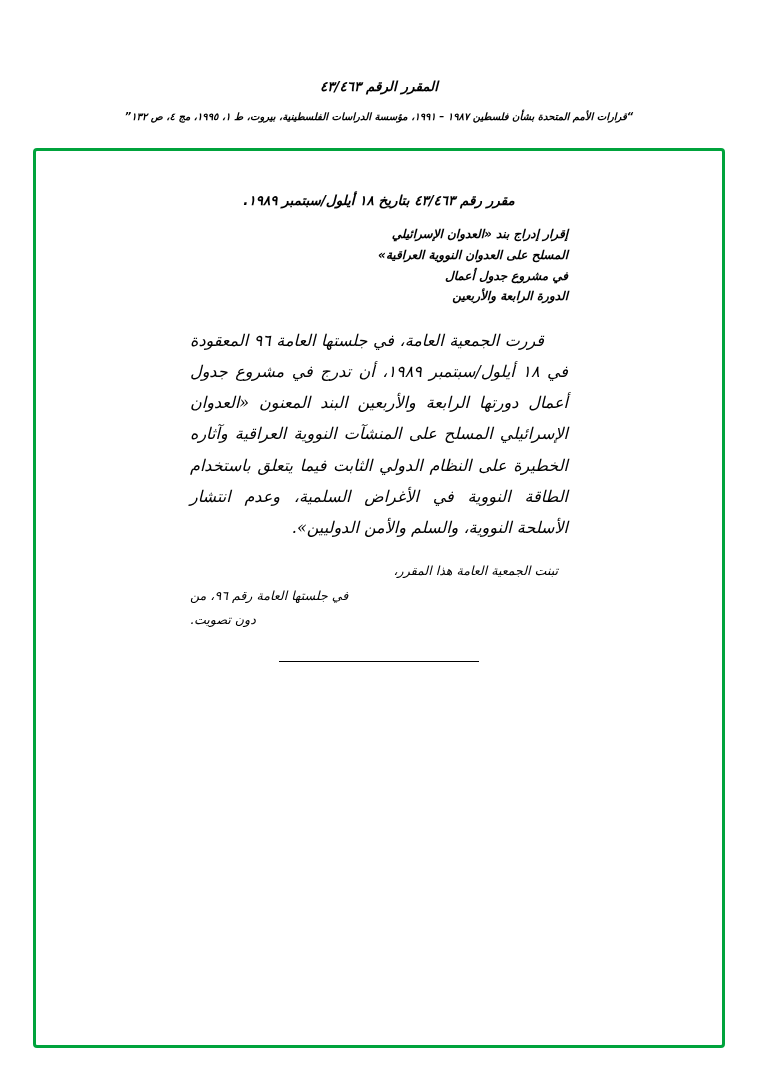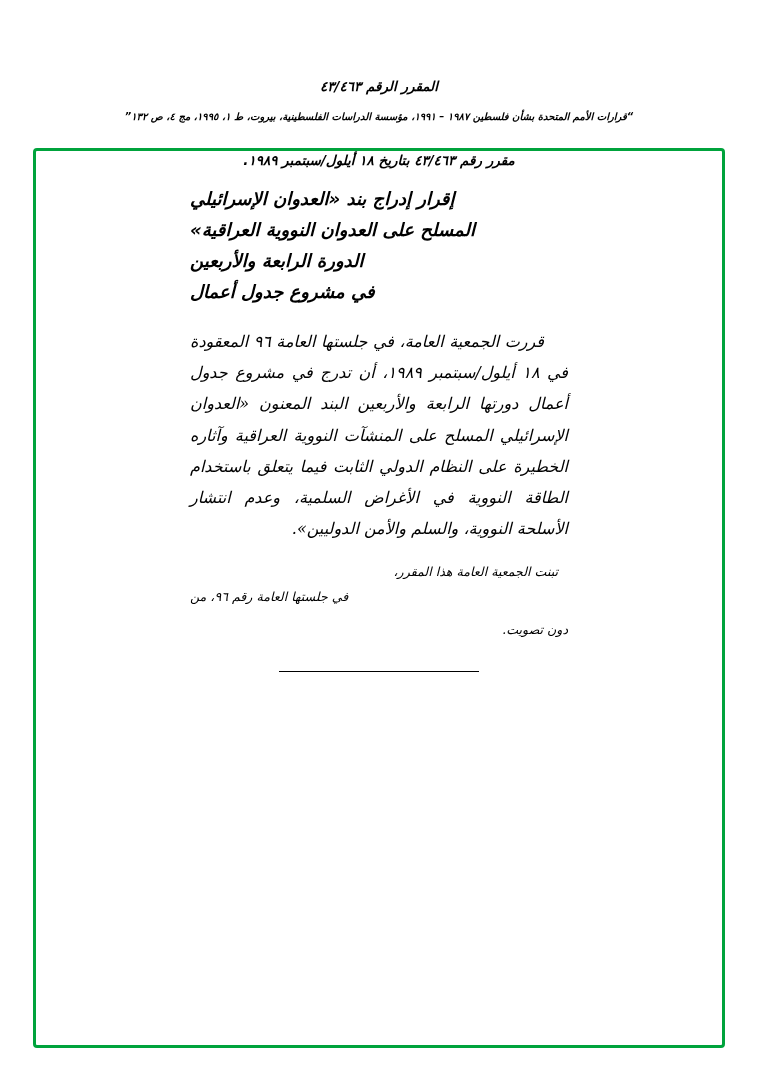--- a/index.html
+++ b/index.html
@@ -69,27 +69,28 @@
     direction: rtl;
   }
 
   .resolution-line {
     text-align: center;
     font-family: "DejaVu Sans", "Liberation Sans", sans-serif;
     font-weight: bold;
     font-size: 13.5px;
     line-height: 1.5;
     margin-bottom: 14px;
+    margin-top: 40px;
   }
 
   .heading {
-    text-align: left;
+    text-align: right;
     font-family: "DejaVu Sans", "Liberation Sans", sans-serif;
     font-weight: bold;
-    font-size: 18px;
+    font-size: 12px;
     line-height: 1.72;
   }
   .heading .hl {
     display: block;
   }
 
   .body-text {
     margin-top: 18px;
     font-family: "DejaVu Serif", "Liberation Serif", serif;
     font-size: 16px;
@@ -102,21 +103,21 @@
 
   .closing {
     margin-top: 6px;
     font-family: "DejaVu Serif", "Liberation Serif", serif;
     font-size: 12.6px;
     line-height: 1.95;
     direction: rtl;
   }
   .closing .c1 { display: block; text-align: right; padding-right: 10px; }
   .closing .c2 { display: block; text-align: left; padding-right: 24px; }
-  .closing .c3 { display: block; text-align: right; margin-top: 9px; }
+  .closing .c3 { display: block; text-align: left; }
 
   .rule {
     margin: 28px auto 0 auto;
     width: 200px;
     height: 0;
     border-top: 1px solid #000000;
   }
 </style>
 </head>
 <body>
@@ -130,22 +131,22 @@
 
   <div class="frame"></div>
 
   <div class="content">
 
     <div class="resolution-line">مقرر رقم ٤٣/٤٦٣ بتاريخ ١٨ أيلول/سبتمبر ١٩٨٩.</div>
 
     <div class="heading">
       <span class="hl">إقرار إدراج بند «العدوان الإسرائيلي</span>
       <span class="hl">المسلح على العدوان النووية العراقية»</span>
+      <span class="hl">في مشروع جدول أعمال</span>
       <span class="hl">الدورة الرابعة والأربعين</span>
-      <span class="hl">في مشروع جدول أعمال</span>
     </div>
 
     <p class="body-text">قررت الجمعية العامة، في جلستها العامة ٩٦ المعقودة في ١٨ أيلول/سبتمبر ١٩٨٩، أن تدرج في مشروع جدول أعمال دورتها الرابعة والأربعين البند المعنون «العدوان الإسرائيلي المسلح على المنشآت النووية العراقية وآثاره الخطيرة على النظام الدولي الثابت فيما يتعلق باستخدام الطاقة النووية في الأغراض السلمية، وعدم انتشار الأسلحة النووية،  والسلم والأمن الدوليين».</p>
 
     <div class="closing">
       <span class="c1">تبنت الجمعية العامة هذا المقرر،</span>
       <span class="c2">في جلستها العامة رقم ٩٦، من</span>
       <span class="c3">دون تصويت.</span>
     </div>
 

